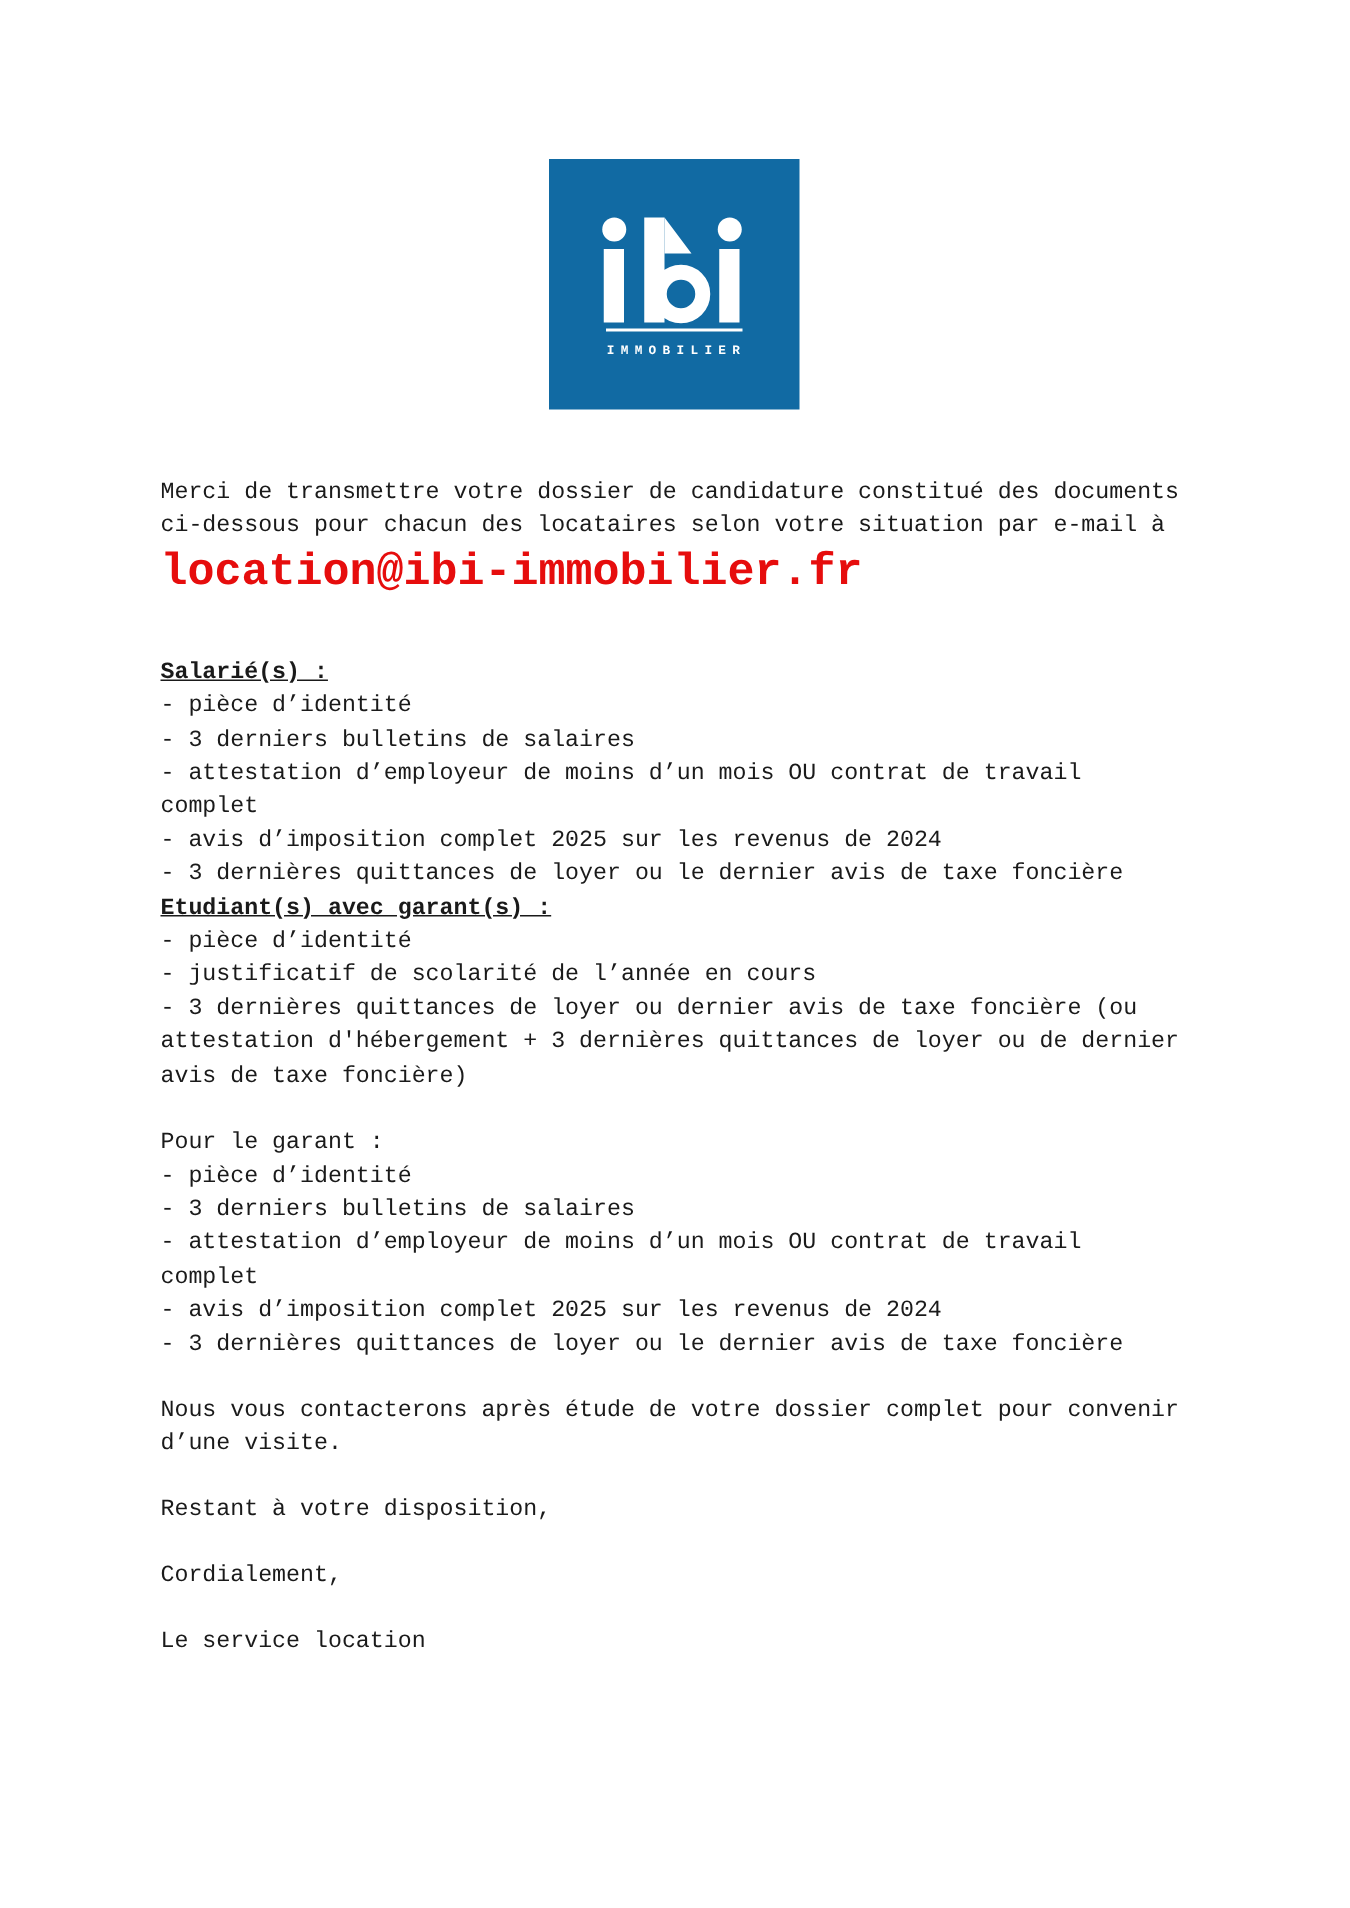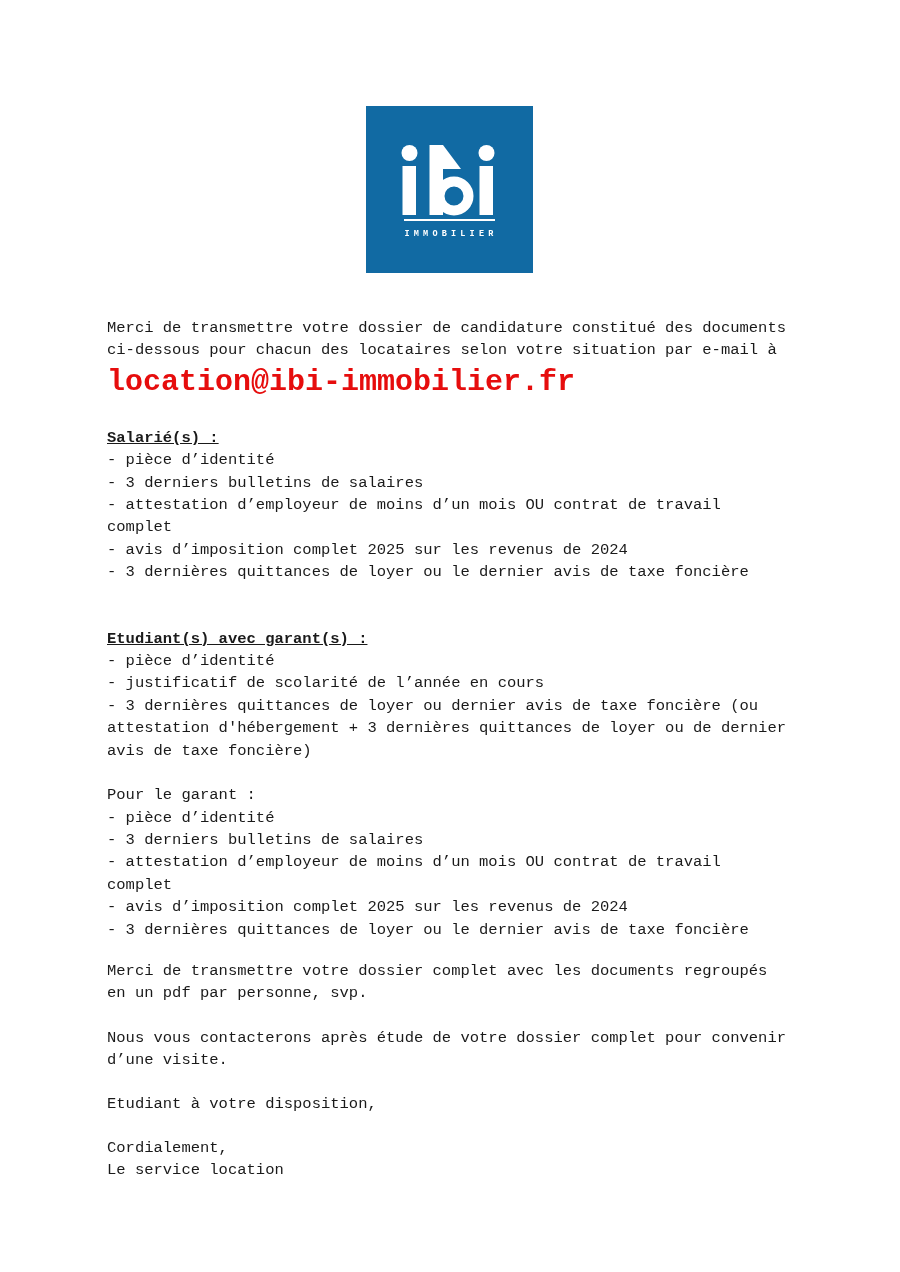--- a/index.html
+++ b/index.html
@@ -54,33 +54,33 @@
   .email{
     text-align:left;
     font-size:30px;
     line-height:40px;
     font-weight:bold;
     color:var(--email-red);
     text-decoration:none;
     display:block;
   }
   
-  .sec-salaries{margin-top:25px;}
-  .sec-etudiants{margin-top:44px;}
+  .sec-salaries{margin-top:35px;}
+  .sec-etudiants{}
   .heading{
     font-weight:bold;
     text-decoration:underline;
   }
   .sub-garant{margin-top:22px;}
   
   .p-pdf{margin-top:19px;}
   .p-visit{margin-top:22px;}
   .p-avail{margin-top:21px;}
   .p-cordial{margin-top:22px;}
-  .p-sign{}
+  .p-sign{margin-top:21px;}
 </style>
 </head>
 <body>
 
 <div class="page">
   <div class="content">
 
     <div class="logo">
       <svg width="167" height="167" viewBox="0 0 167 167" role="img" aria-label="ibi">
         <g fill="#ffffff">
@@ -121,20 +121,19 @@
       <p>- 3 dernières quittances de loyer ou dernier avis de taxe foncière (ou attestation d'hébergement + 3 dernières quittances de loyer ou de dernier avis de taxe foncière)</p>
 
       <p class="sub-garant">Pour le garant :</p>
       <p>- pièce d’identité</p>
       <p>- 3 derniers bulletins de salaires</p>
       <p>- attestation d’employeur de moins d’un mois OU contrat de travail complet</p>
       <p>- avis d’imposition complet 2025 sur les revenus de 2024</p>
       <p>- 3 dernières quittances de loyer ou le dernier avis de taxe foncière</p>
     </div>
 
-    <p class="p-pdf">Merci de transmettre votre dossier complet avec les documents regroupés en un pdf par personne, svp.</p>
     <p class="p-visit">Nous vous contacterons après étude de votre dossier complet pour convenir d’une visite.</p>
-    <p class="p-avail">Etudiant à votre disposition,</p>
+    <p class="p-avail">Restant à votre disposition,</p>
     <p class="p-cordial">Cordialement,</p>
     <p class="p-sign">Le service location</p>
 
   </div>
 </div>
 
 </body></html>

